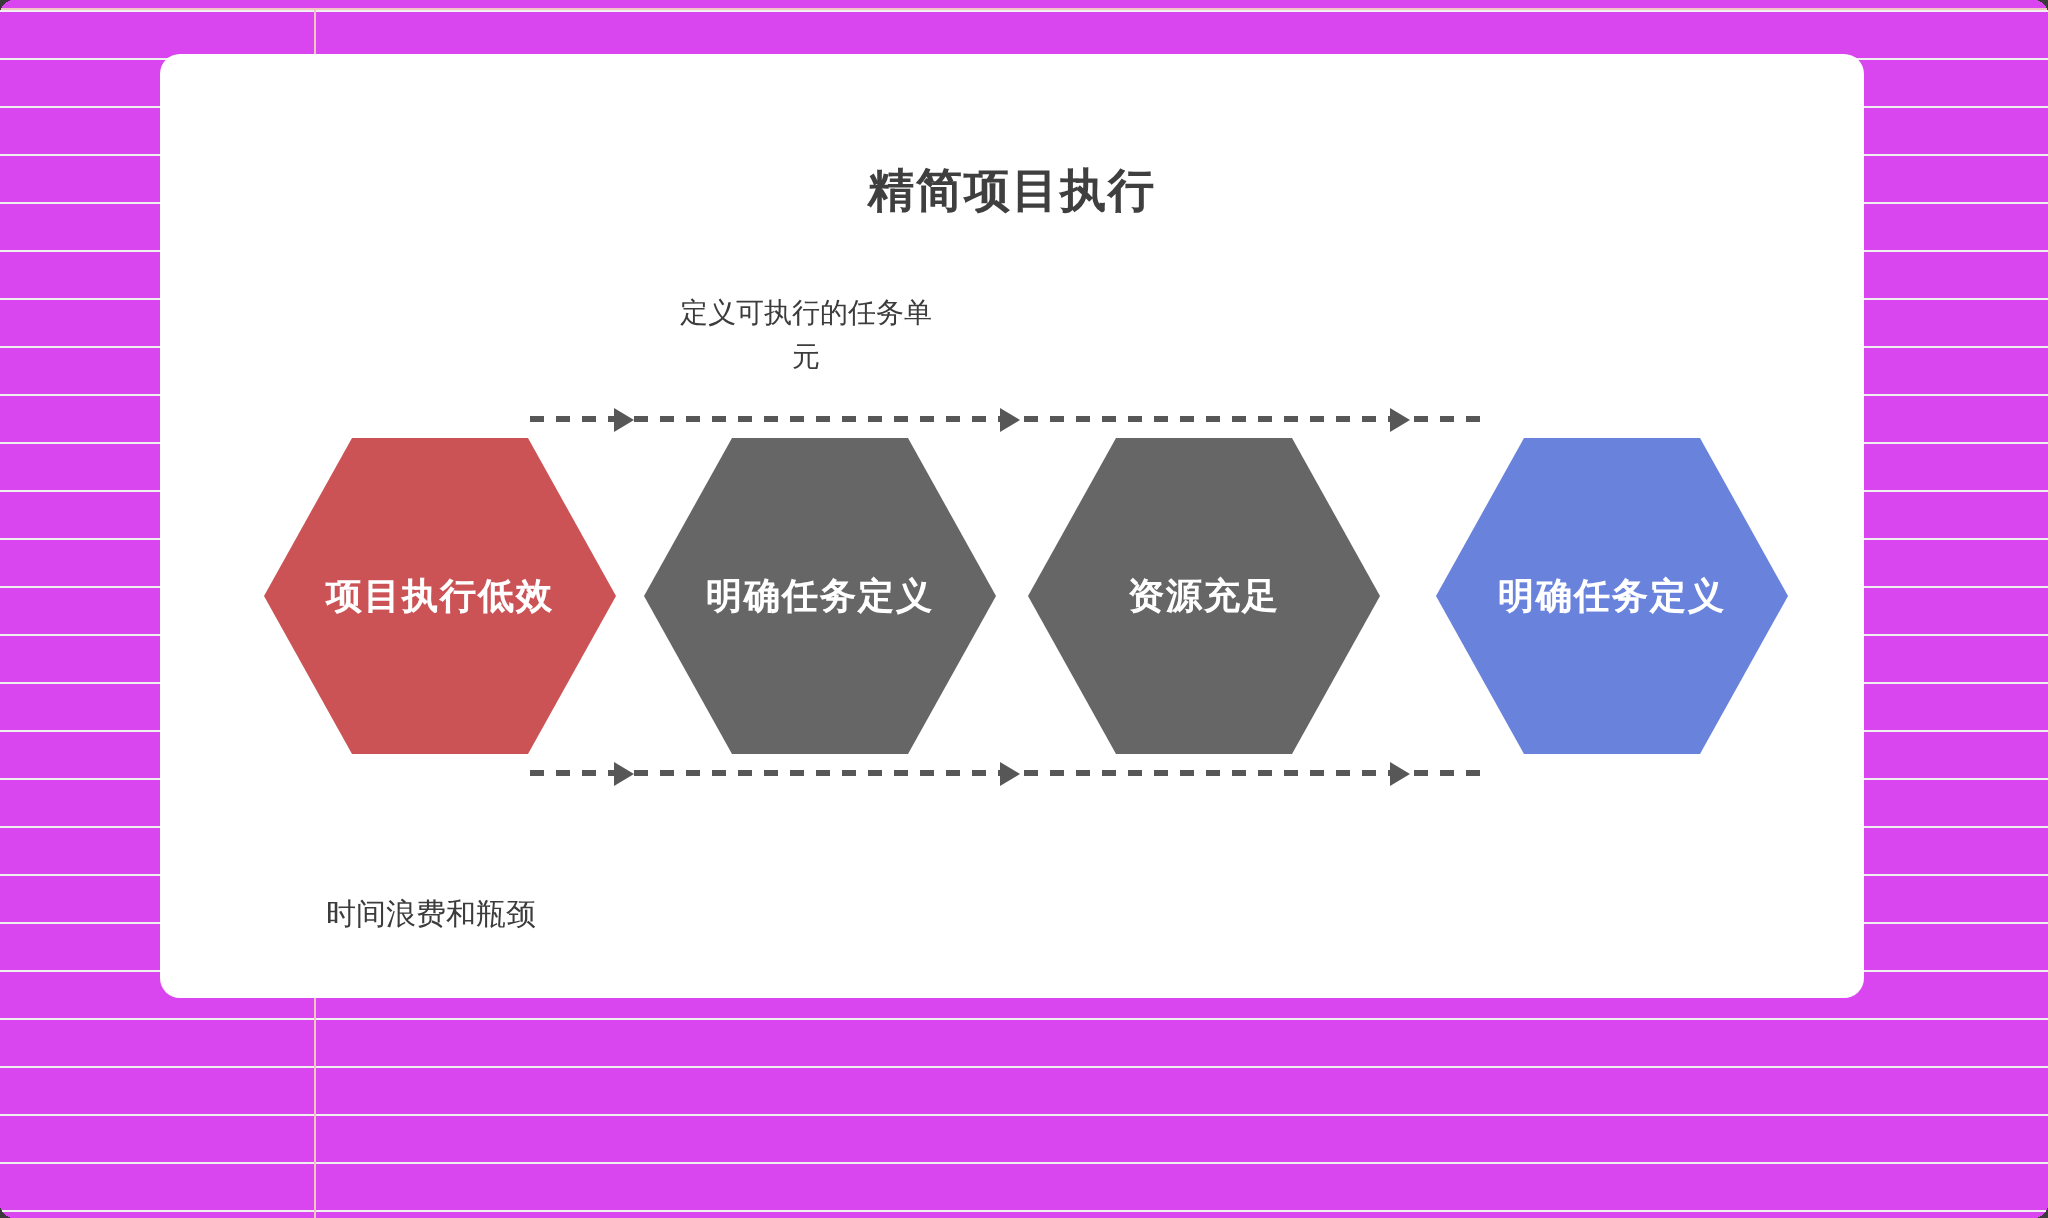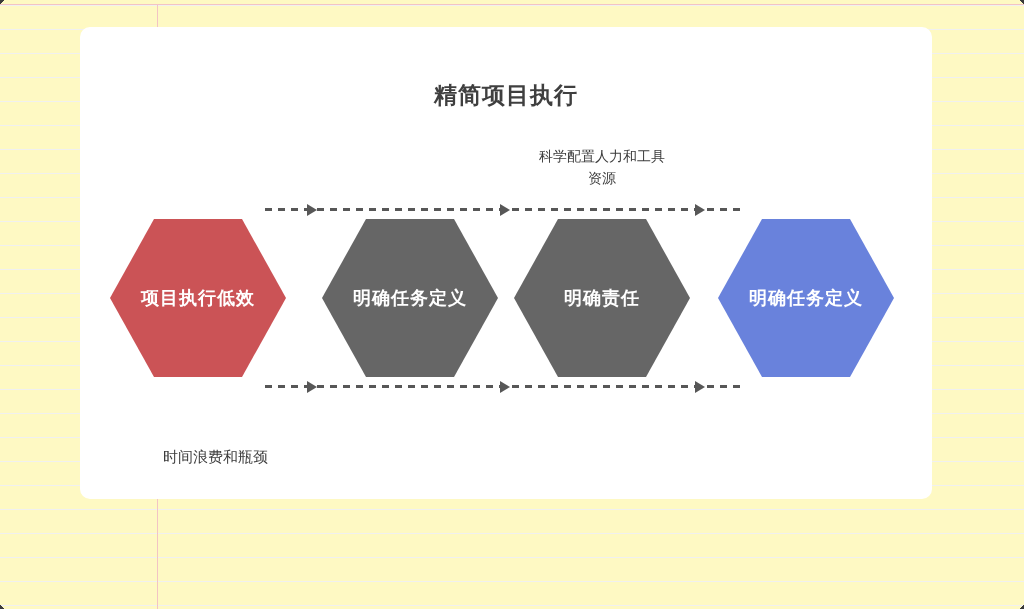--- a/index.html
+++ b/index.html
@@ -1,18 +1,18 @@
 <!DOCTYPE html>
 <html style="--arrow: #575757; --node-text: #ffffff; --title-text: #3f3f3f; --annotation-text: #3c3c3c; --card-bg: #ffffff; --grid-line: #f0f0f0; --grid-accent: #f2c4c4;"><head>
 <meta charset="utf-8">
 <style>
   html,body{margin:0;padding:0;background:#ffffff;}
   #canvas{
     position:relative;width:1024px;height:609px;overflow:hidden;
-    font-family:"Liberation Sans",sans-serif;background:#fef9c3;text-decoration:underline;
+    font-family:"Liberation Sans",sans-serif;background:#d946ef;text-decoration:underline;
   }
   
   .grid-bg{position:absolute;left:0;right:0;top:5px;bottom:0;
     background:repeating-linear-gradient(to bottom,var(--grid-line) 0 1px,transparent 1px 24px);}
   .accent-h{position:absolute;top:4px;left:0;right:0;height:1px;background:var(--grid-accent);}
   .accent-v{position:absolute;left:157px;top:4px;bottom:0;width:1px;background:var(--grid-accent);}
   .corner{position:absolute;width:7px;height:7px;}
   .c-tl{left:0;top:0;background:radial-gradient(circle at 100% 100%,transparent 7px,#3a3a3a 7px);}
   .c-tr{right:0;top:0;background:radial-gradient(circle at 0 100%,transparent 7px,#3a3a3a 7px);}
   .c-bl{left:0;bottom:0;background:radial-gradient(circle at 100% 0,transparent 7px,#3a3a3a 7px);}
@@ -35,21 +35,21 @@
   .arrow-bottom{top:385px;}
   .arrow-head{position:absolute;top:-4px;width:0;height:0;
     border-left:10px solid var(--arrow);
     border-top:6px solid transparent;border-bottom:6px solid transparent;}
   .h1{left:42px;} .h2{left:235px;} .h3{left:430px;}
   
   .hex{position:absolute;top:219px;width:176px;height:158px;
     clip-path:polygon(0 50%,25% 0,75% 0,100% 50%,75% 100%,25% 100%);
     display:flex;align-items:center;justify-content:center;}
   .hex .label{color:var(--node-text);font-weight:700;font-size:18px;letter-spacing:1px;white-space:nowrap;}
-  .hex.n1{left:110px;justify-content:center;} .hex.n2{left:322px;} .hex.n3{left:514px;} .hex.n4{left:718px;}
+  .hex.n1{left:132px;justify-content:center;} .hex.n2{left:322px;} .hex.n3{left:514px;} .hex.n4{left:718px;}
   
   .ann-bottom{position:absolute;top:402px;font-size:15px;color:var(--annotation-text);white-space:nowrap;margin-top:46px;}
   .ann-bottom.b1{left:163px;}
   .ann-bottom.b2{left:737px;}
 </style>
 </head>
 <body>
 
 <div id="canvas">
 
@@ -58,42 +58,42 @@
   <div class="accent-v"></div>
   <div class="corner c-tl"></div>
   <div class="corner c-tr"></div>
   <div class="corner c-bl"></div>
   <div class="corner c-br"></div>
 
   <div class="card"></div>
 
   <div class="title">精简项目执行</div>
 
-  <div class="ann-top a2">科学配置人力和工具资源</div>
+  <div class="ann-top a1">定义可执行的任务单元</div>
 
   <div class="arrow-line arrow-top">
     <div class="arrow-head h1"></div>
     <div class="arrow-head h2"></div>
     <div class="arrow-head h3"></div>
   </div>
 
   <div class="arrow-line arrow-bottom">
     <div class="arrow-head h1"></div>
     <div class="arrow-head h2"></div>
     <div class="arrow-head h3"></div>
   </div>
 
   <div class="hex n1" style="background-color: rgb(203, 83, 86);">
     <span class="label">项目执行低效</span>
   </div>
   <div class="hex n2" style="background-color: rgb(102, 102, 102);">
     <span class="label">明确任务定义</span>
   </div>
   <div class="hex n3" style="background-color: rgb(102, 102, 102);">
-    <span class="label">明确责任</span>
+    <span class="label">资源充足</span>
   </div>
   <div class="hex n4" style="background-color: rgb(105, 130, 220);">
     <span class="label">明确任务定义</span>
   </div>
 
   <div class="ann-bottom b1">时间浪费和瓶颈</div>
 
 </div>
 
 </body></html>

